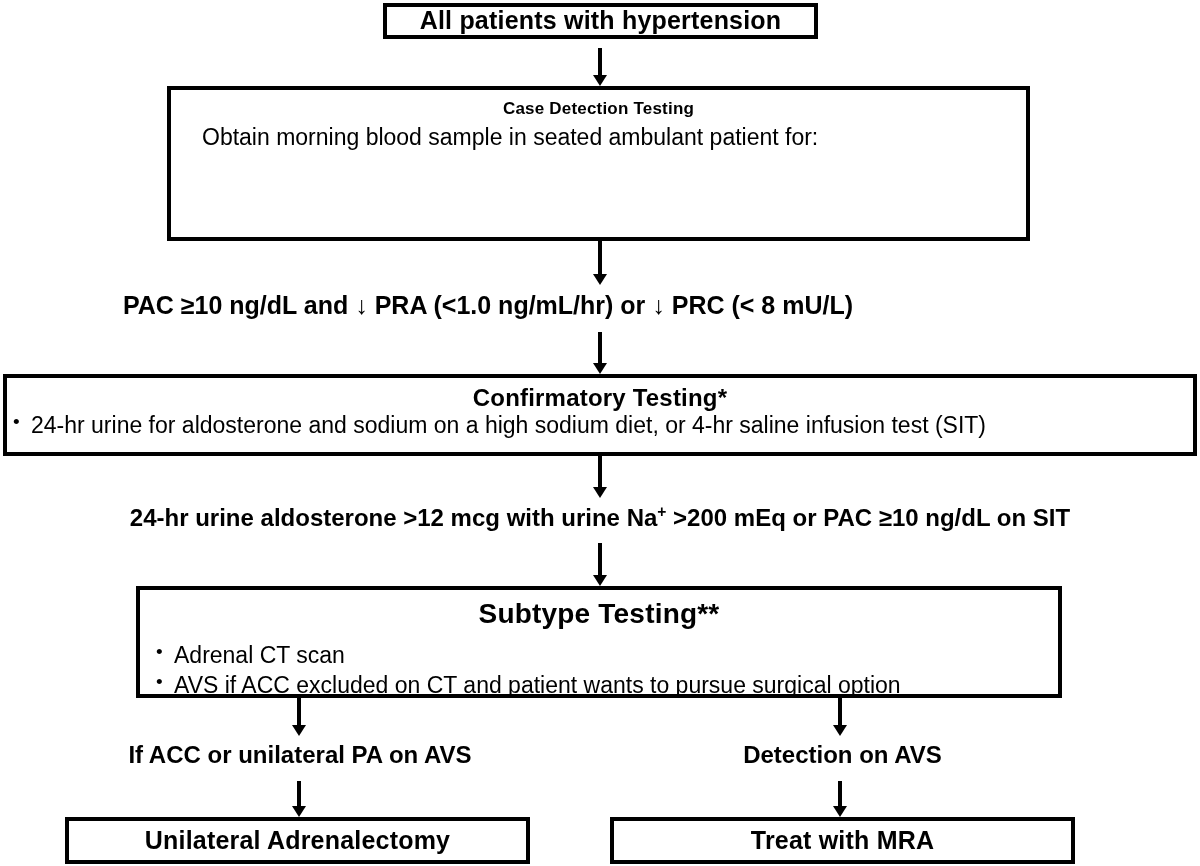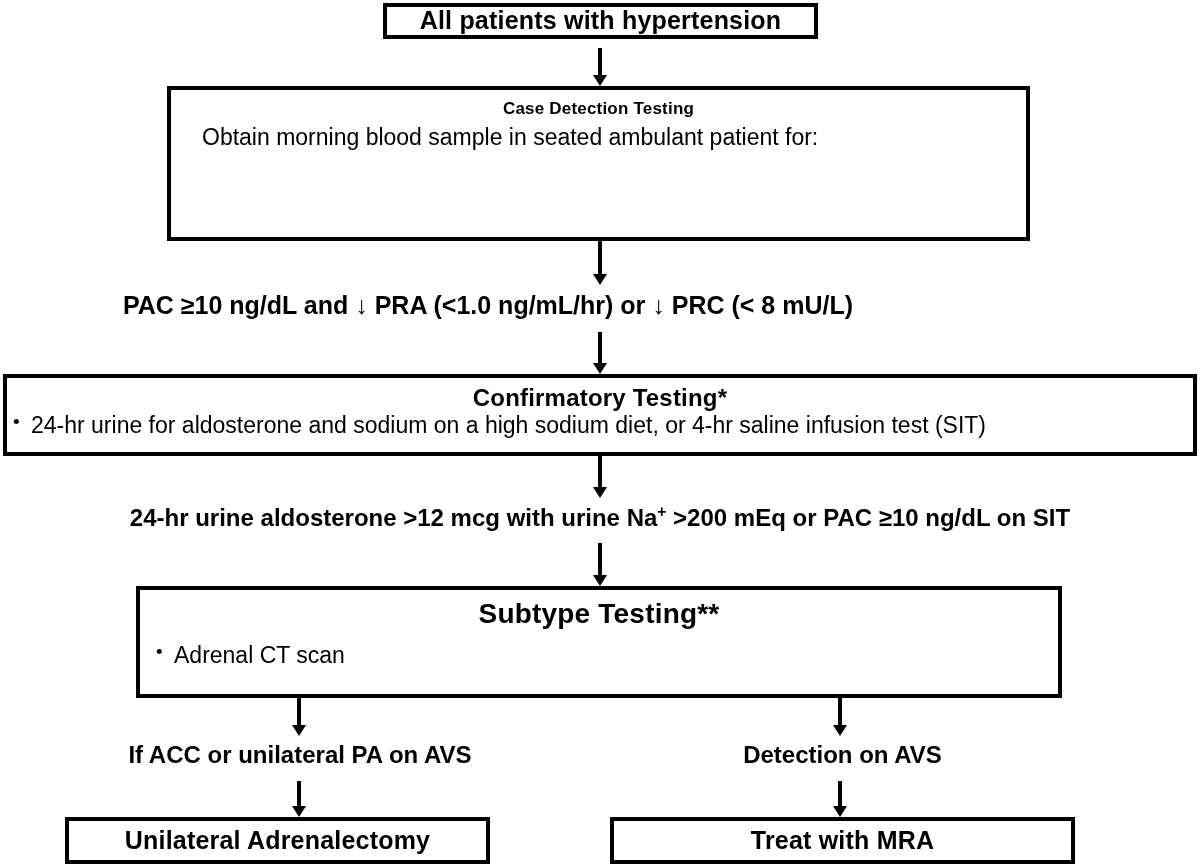--- a/index.html
+++ b/index.html
@@ -186,21 +186,21 @@
     font-weight: bold;
     white-space: nowrap;
   }
   #label-left  { left: 60px;  top: 741px; width: 480px; }
   #label-right { left: 610px; top: 741px; width: 465px; }
 
   
   #node-bottom-left {
     left: 65px;
     top: 817px;
-    width: 425px;
+    width: 465px;
     height: 47px;
     border-width: 4px;
   }
   #node-bottom-right {
     left: 610px;
     top: 817px;
     width: 465px;
     height: 47px;
     border-width: 4px;
   }
@@ -276,20 +276,21 @@
 
   <div class="arrow" style="left:598px; top:543px; width:4px; height:43px;">
     <div class="shaft" style="height:32px;"></div>
     <div class="head"></div>
   </div>
 
   <div class="node" id="node-subtype">
     <div class="node-title">Subtype Testing**</div>
     <ul class="bullets">
       <li>Adrenal CT scan</li>
+      <li>AVS if ACC excluded on CT and patient wants to pursue surgical option</li>
     </ul>
   </div>
 
   <div class="arrow" style="left:297px; top:698px; width:4px; height:38px;">
     <div class="shaft" style="height:27px;"></div>
     <div class="head"></div>
   </div>
 
   <div class="arrow" style="left:838px; top:698px; width:4px; height:38px;">
     <div class="shaft" style="height:27px;"></div>

